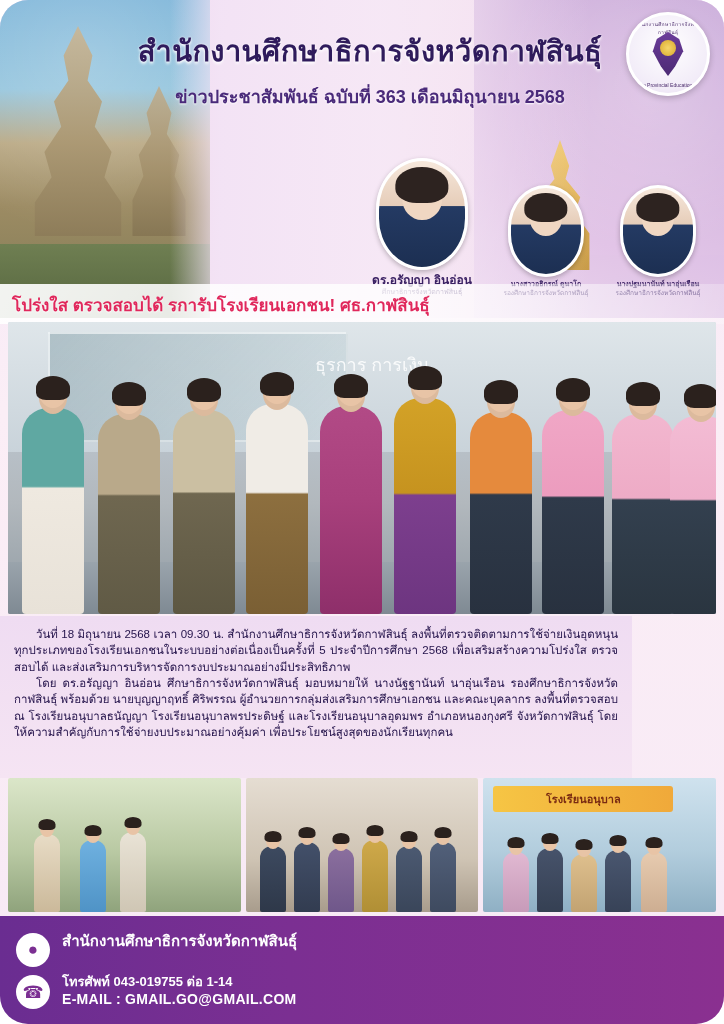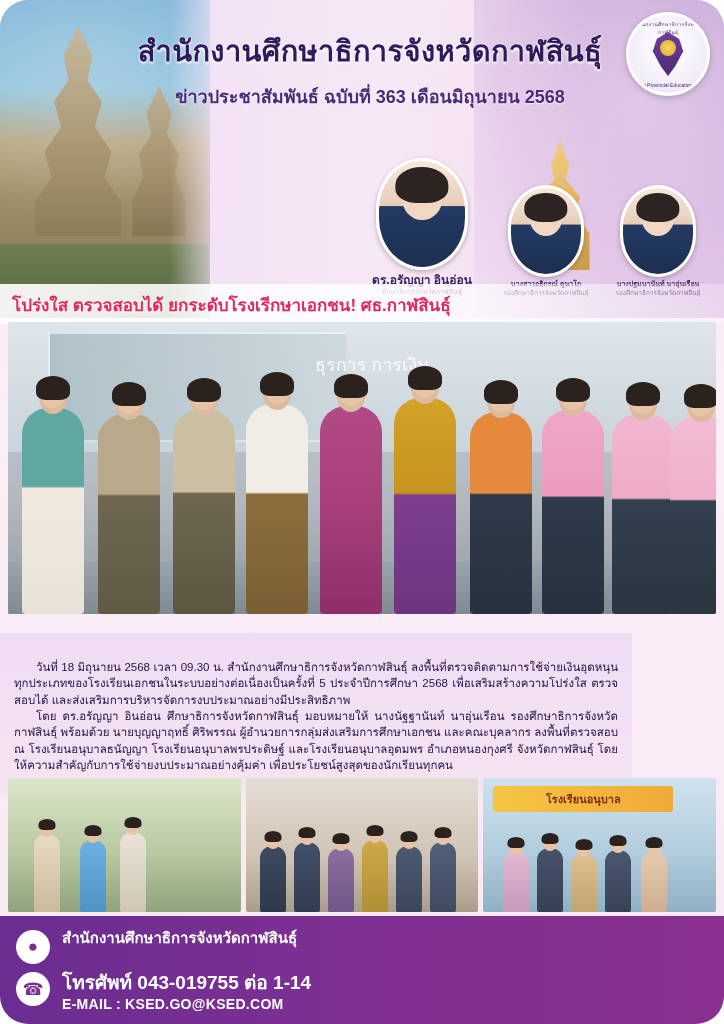--- a/index.html
+++ b/index.html
@@ -189,23 +189,23 @@
     box-shadow: inset 0 -6px 0 rgba(0,0,0,.05);
   }
   .p::after {
     content: ""; position: absolute; left: 50%; top: -32px; transform: translateX(-50%);
     width: 34px; height: 24px; border-radius: 50% 50% 30% 30%;
     background: #2b211d;
   }
 
   
   .textblock {
-    position: absolute; left: 0; top: 633px; width: 632px; height: 162px;
+    position: absolute; left: 0; top: 616px; width: 632px; height: 162px;
     background: linear-gradient(180deg, #efdcf2 0%, #f5e4f3 100%);
-    padding: 26px 14px 6px 14px;
+    padding: 10px 14px 6px 14px;
   }
   .textblock p {
     font-size: 11.5px; color: #23124a; line-height: 1.42; text-align: justify;
   }
   .textblock p.indent { text-indent: 22px; }
 
   
   .strip {
     position: absolute; left: 8px; top: 778px; width: 708px; height: 134px;
     display: flex; gap: 5px;
@@ -243,21 +243,21 @@
   }
   .f-row { display: flex; align-items: flex-start; gap: 12px; }
   .f-icon {
     width: 34px; height: 34px; border-radius: 50%;
     background: #ffffff; color: #7b2f92;
     display: flex; align-items: center; justify-content: center;
     font-size: 17px; flex: 0 0 34px; margin-top: 2px;
   }
   .f-text-1 { font-size: 15px; font-weight: bold; line-height: 1.3; }
   .f-text-2 { font-size: 14px; font-weight: bold; line-height: 1.35; }
-  .f-text-3 { font-size: 19px; font-weight: bold; line-height: 1.35; }
+  .f-text-3 { font-size: 13px; font-weight: bold; line-height: 1.35; }
   .f-text-4 { font-size: 14px; font-weight: bold; letter-spacing: .3px; }
   .f-col { display: flex; flex-direction: column; }
 </style>
 </head>
 <body>
 
 <div class="page">
 
   <div class="header">
     <div class="hdr-photo-left">
@@ -292,21 +292,21 @@
       </div>
       <div class="exec">
         <div class="oval"></div>
         <div class="nm">นางปฐมนานันท์ นาอุ่นเรือน</div>
         <div class="rl">รองศึกษาธิการจังหวัดกาฬสินธุ์</div>
       </div>
     </div>
   </div>
 
   <div class="highlight">
-    <span>โปร่งใส ตรวจสอบได้ ยกระดับโรงเรีกษาเอกชน! ศธ.กาฬสินธุ์</span>
+    <span>โปร่งใส ตรวจสอบได้ รการับโรงเรียนเอกชน! ศธ.กาฬสินธุ์</span>
   </div>
 
   <div class="main-photo">
     <div class="mp-wall"></div>
     <div class="mp-glass"></div>
     <div class="mp-sign">ธุรการ
 การเงิน</div>
     <div class="mp-floor"></div>
     <div class="people">
       <div class="p" style="left:14px;  height:206px; background:linear-gradient(180deg,#5fa8a2 0%,#5fa8a2 38%,#efe9e0 39%,#e8e2d8 100%);"></div>
@@ -355,18 +355,18 @@
     <div class="f-row">
       <div class="f-icon">●</div>
       <div class="f-col">
         <div class="f-text-1">สำนักงานศึกษาธิการจังหวัดกาฬสินธุ์</div>
       </div>
     </div>
     <div class="f-row">
       <div class="f-icon">☎</div>
       <div class="f-col">
         <div class="f-text-3">โทรศัพท์ 043-019755 ต่อ 1-14</div>
-        <div class="f-text-4">E-MAIL : KSED.GO@KSED.COM</div>
+        <div class="f-text-4">E-MAIL : GMAIL.GO@GMAIL.COM</div>
       </div>
     </div>
   </div>
 
 </div>
 
 </body></html>

